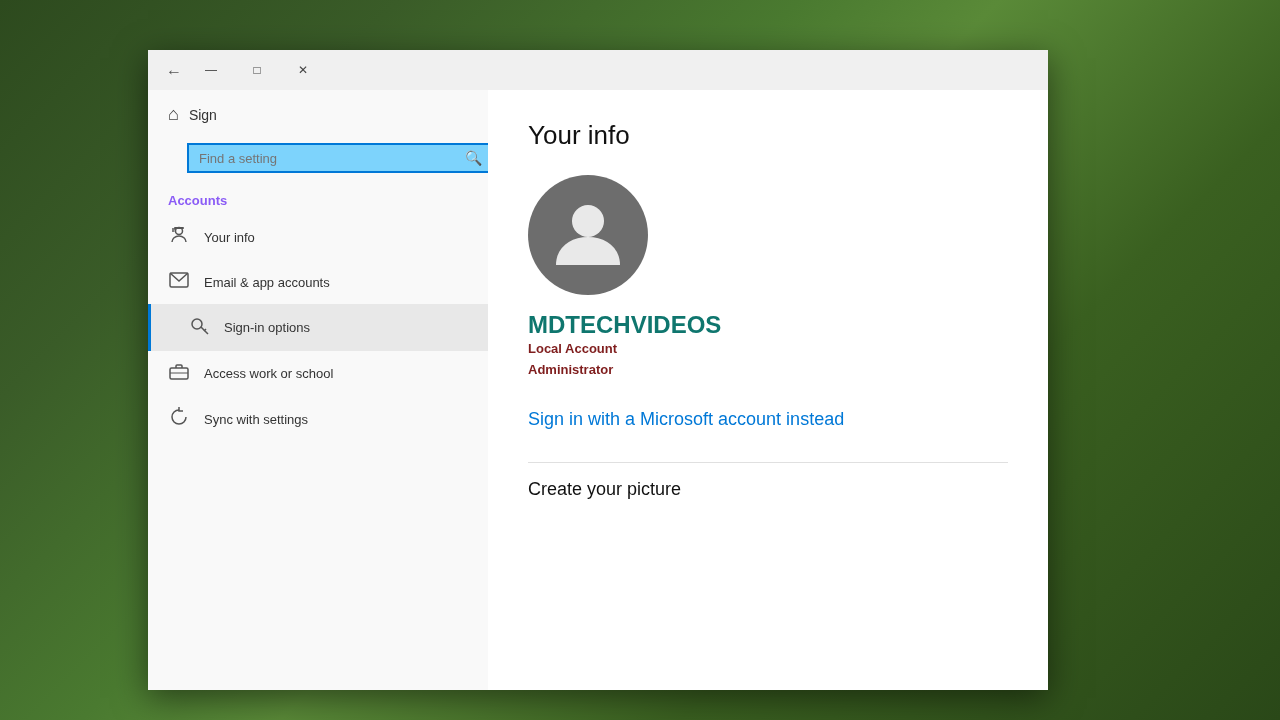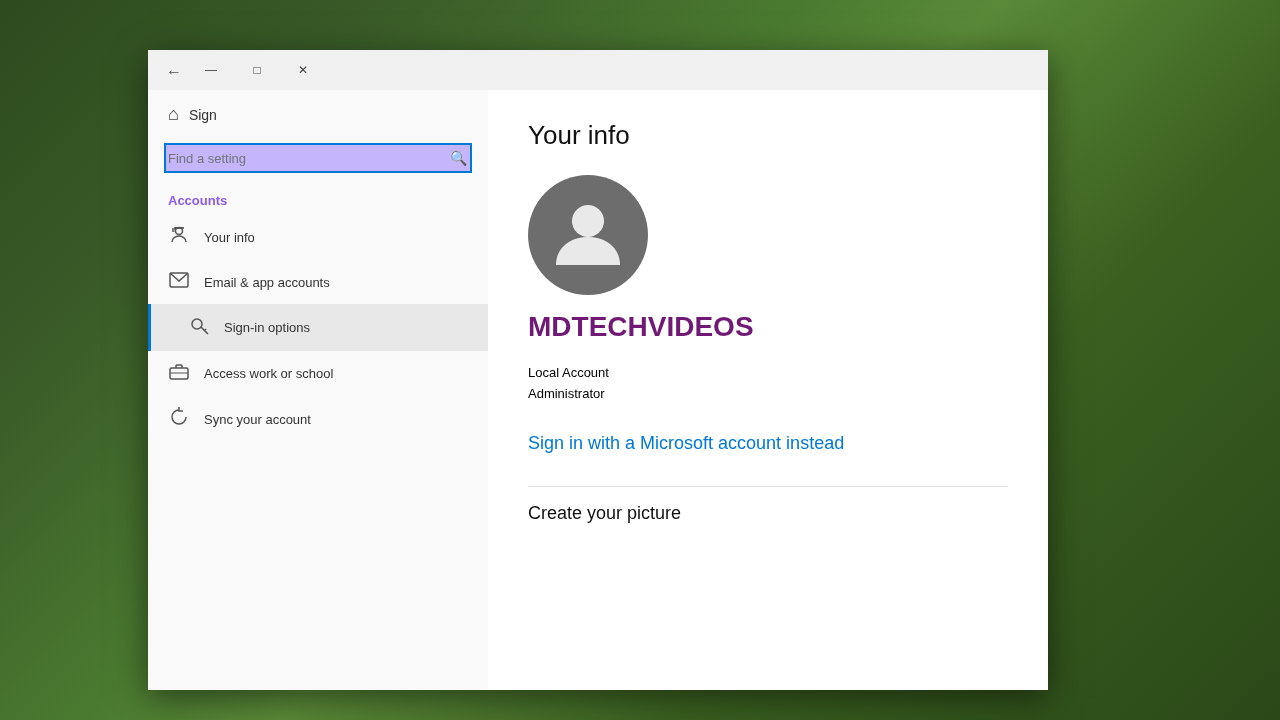--- a/index.html
+++ b/index.html
@@ -113,23 +113,24 @@
 
     
     .search-container {
       padding: 4px 16px 12px 16px;
     }
 
     .search-box {
       display: flex;
       align-items: center;
       border: 2px solid #0078d7;
-      background: #c4b5fd;
-      padding: 5px 2px;
+      background: #7dd3fc;
+      padding: 5px 10px;
       width: 100%;
+      margin-left: 23px;
     }
 
     .search-input {
       flex: 1;
       border: none;
       outline: none;
       font-size: 13px;
       color: #333;
       background: transparent;
     }
@@ -221,30 +222,31 @@
     .avatar-person-icon {
       color: rgba(255,255,255,0.85);
     }
 
     .avatar-person-icon svg {
       width: 80px;
       height: 80px;
     }
 
     .user-name {
-      font-size: 28px;
+      font-size: 24px;
       font-weight: 700;
-      color: #701a75;
-      margin-bottom: 20px;
+      color: #0f766e;
+      margin-bottom: 0;
     }
 
     .user-role {
       font-size: 13px;
-      color: #000000;
+      color: #7f1d1d;
       line-height: 1.6;
+      font-weight: bold;
     }
 
     .sync-text {
       font-size: 13px;
       color: #444;
       line-height: 1.6;
       max-width: 440px;
       margin-bottom: 12px;
     }
 
@@ -344,21 +346,21 @@
       </div>
 
 
       <div class="nav-item">
         <span class="nav-icon">
           <svg width="20" height="20" viewBox="0 0 20 20" fill="none">
             <path d="M17 10A7 7 0 1 1 10 3" stroke="#555" stroke-width="1.5" fill="none"></path>
             <polyline points="10,0 10,4 14,4" stroke="#555" stroke-width="1.5" fill="none"></polyline>
           </svg>
         </span>
-        <span class="nav-label">Sync your account</span>
+        <span class="nav-label">Sync with settings</span>
       </div>
 
     </div>
 
     <div class="main-content">
 
       <h1 class="page-title">Your info</h1>
 
       <div class="avatar-section">
         <div class="avatar-circle">

